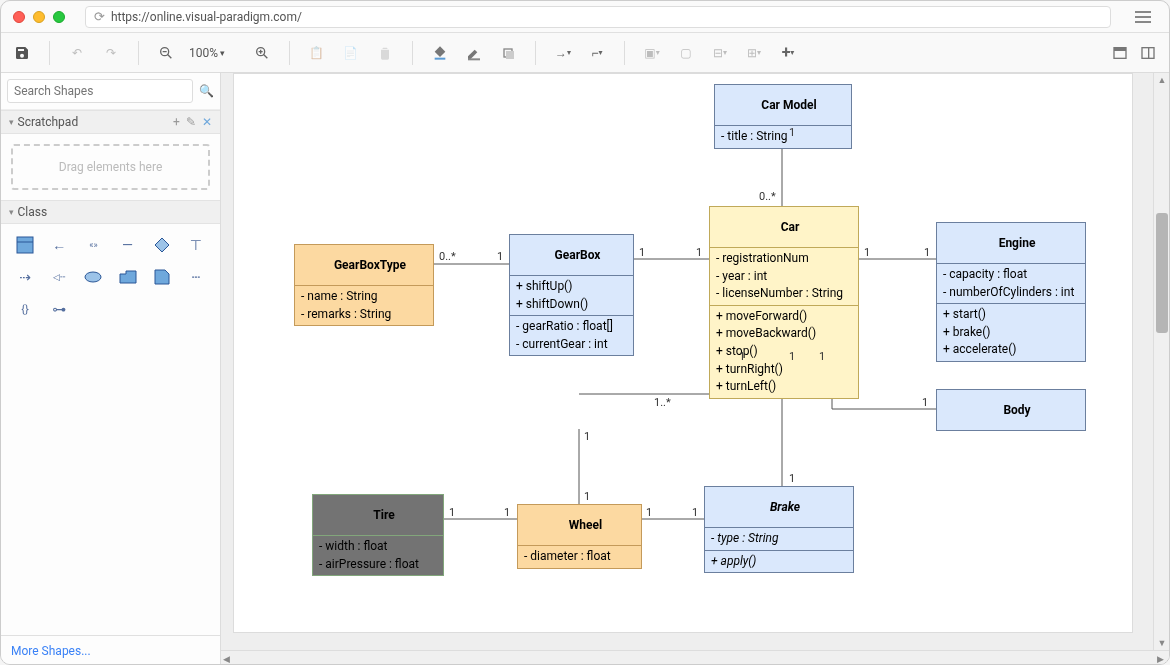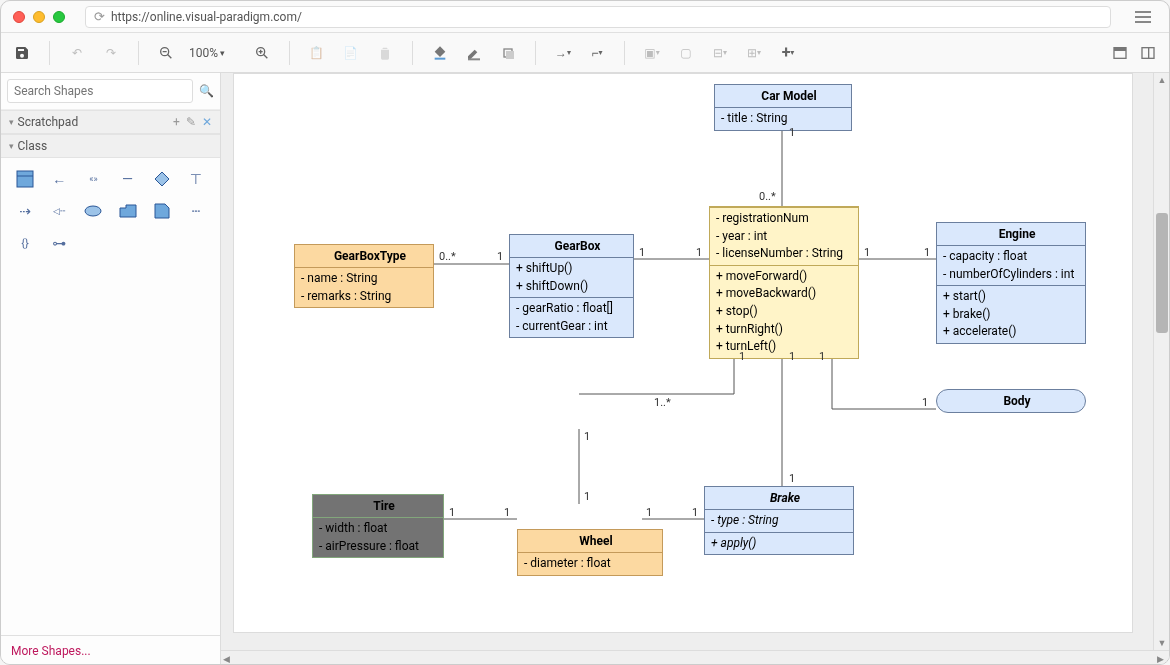--- a/index.html
+++ b/index.html
@@ -28,38 +28,38 @@
 
 .leftpanel { width:220px; background:#fdfdfd; border-right:1px solid #dcdcdc; display:flex; flex-direction:column; font-size:12px;}
 .search-row { padding:6px; display:flex; align-items:center; gap:6px; border-bottom:1px solid #eee;}
 .search-row input { flex:1; height:24px; border:1px solid #ddd; border-radius:3px; padding:0 6px; font-size:12px;}
 .panel-header { background:#f0f0f0; padding:4px 8px; color:#555; display:flex; align-items:center; border-top:1px solid #e3e3e3;border-bottom:1px solid #e3e3e3;}
 .panel-header .caret{font-size:9px;margin-right:4px;color:#888;}
 .panel-header-icons{margin-left:auto;display:flex;gap:6px;color:#999;}
 .scratchpad-drop{margin:10px;border:2px dashed #ccc;border-radius:3px;color:#bbb;text-align:center;padding:14px 4px;}
 .shape-grid{display:grid;grid-template-columns:repeat(6,1fr);gap:6px;padding:8px 10px;}
 .shape-cell{height:26px;display:flex;align-items:center;justify-content:center;color:#546e9e;font-size:14px;}
-.more-shapes{margin-top:auto;padding:8px 10px;border-top:1px solid #e0e0e0;color:#be185d;cursor:pointer;}
+.more-shapes{margin-top:auto;padding:8px 10px;border-top:1px solid #e0e0e0;color:#3b82f6;cursor:pointer;}
 
 
 .canvas-wrap{flex:1;background:#eeeeee;position:relative;overflow:hidden;}
 .canvas{position:absolute;left:12px;top:0;width:900px;height:560px;background:#fff;border:1px solid #dcdcdc;}
 svg.diagram{position:absolute;left:0;top:0;}
 .hscroll{position:absolute;left:0;right:0;bottom:0;height:16px;background:#f0f0f0;border-top:1px solid #ddd;}
 .vscroll{position:absolute;top:0;right:0;bottom:16px;width:16px;background:#f0f0f0;border-left:1px solid #ddd;}
 .vs-thumb{position:absolute;top:140px;left:2px;width:12px;height:120px;background:#b5b5b5;border-radius:3px;}
 .vs-arrow{position:absolute;left:3px;width:10px;height:10px;font-size:9px;color:#888;text-align:center;}
 .hs-arrow{position:absolute;top:3px;width:10px;height:10px;font-size:9px;color:#888;}
 
 
 .uml{position:absolute;border:1px solid #6b7f9e;font-size:12px;background:#dae8fc;}
 .uml.orange{background:#fcd9a1;border-color:#c49a5a;}
 .uml.green{background:#737373;border-color:#82a67b;}
 .uml.yellow{background:#fff4c8;border-color:#c0a959;}
-.uml .head{font-weight:bold;text-align:center;padding:4px 6px;border-bottom:1px solid inherit;margin-left:12px;}
+.uml .head{font-weight:bold;text-align:center;padding:13px 6px;border-bottom:1px solid inherit;margin-left:12px;}
 .uml .sect{padding:2px 6px;border-top:1px solid #6b7f9e;}
 .uml.orange .sect{border-top-color:#c49a5a;}
 .uml.green .sect{border-top-color:#82a67b;}
 .uml.yellow .sect{border-top-color:#c0a959;}
 .uml .row{padding:1px 0;line-height:1.3;white-space:nowrap;}
 .mlabel{position:absolute;font-size:11px;color:#333;}
 
 
 .grip{position:absolute;right:-4px;top:50%;width:8px;height:40px;background:#eee;border:1px solid #ccc;border-radius:2px;}
 
@@ -177,20 +177,23 @@
     </div>
     <div class="panel-header">
       <span class="caret">▾</span>
       <span>Scratchpad</span>
       <span class="panel-header-icons">
         <span>+</span>
         <span>✎</span>
         <span style="color:#6fa8dc;">✕</span>
       </span>
     </div>
+    <div class="scratchpad-drop">
+      <span>Drag elements here</span>
+    </div>
     <div class="panel-header">
       <span class="caret">▾</span>
       <span>Class</span>
     </div>
     <div class="shape-grid">
       <div class="shape-cell">
           <svg width="18" height="18">
             <rect x="1" y="1" width="16" height="16" fill="#6fa8dc" stroke="#2b5797"></rect>
             <line x1="1" y1="6" x2="17" y2="6" stroke="#2b5797"></line>
           </svg>
@@ -264,20 +267,21 @@
       </svg>
 
       <div class="uml" style="left:480px;top:10px;width:138px;">
         <div class="head">Car Model</div>
         <div class="sect">
             <div class="row">- title : String</div>
           </div>
       </div>
 
       <div class="uml yellow" style="left:475px;top:132px;width:150px;">
+        <div class="head">Car</div>
         <div class="sect">
           <div class="row">- registrationNum</div>
           <div class="row">- year : int</div>
           <div class="row">- licenseNumber : String</div>
         </div>
         <div class="sect">
           <div class="row">+ moveForward()</div>
           <div class="row">+ moveBackward()</div>
           <div class="row">+ stop()</div>
           <div class="row">+ turnRight()</div>
@@ -312,35 +316,35 @@
 
       <div class="uml orange" style="left:60px;top:170px;width:140px;">
         <div class="head">GearBoxType</div>
         <div class="sect">
           <div class="row">- name : String</div>
           <div class="row">- remarks : String</div>
         </div>
       </div>
 
 
-      <div class="uml" style="left:702px;top:315px;width:150px;border-radius:13px;">
+      <div class="uml" style="left:702px;top:315px;width:150px;">
         <div class="head">Body</div>
       </div>
 
       <div class="uml" style="left:470px;top:412px;width:150px;font-style:italic;">
         <div class="head">Brake</div>
         <div class="sect">
             <div class="row">- type : String</div>
           </div>
         <div class="sect">
             <div class="row">+ apply()</div>
           </div>
       </div>
 
-      <div class="uml orange" style="left:283px;top:455px;width:146px;">
+      <div class="uml orange" style="left:283px;top:430px;width:125px;">
         <div class="head">Wheel</div>
         <div class="sect">
             <div class="row">- diameter : float</div>
           </div>
       </div>
 
       <div class="uml green" style="left:78px;top:420px;width:132px;">
         <div class="head">Tire</div>
         <div class="sect">
           <div class="row">- width : float</div>

